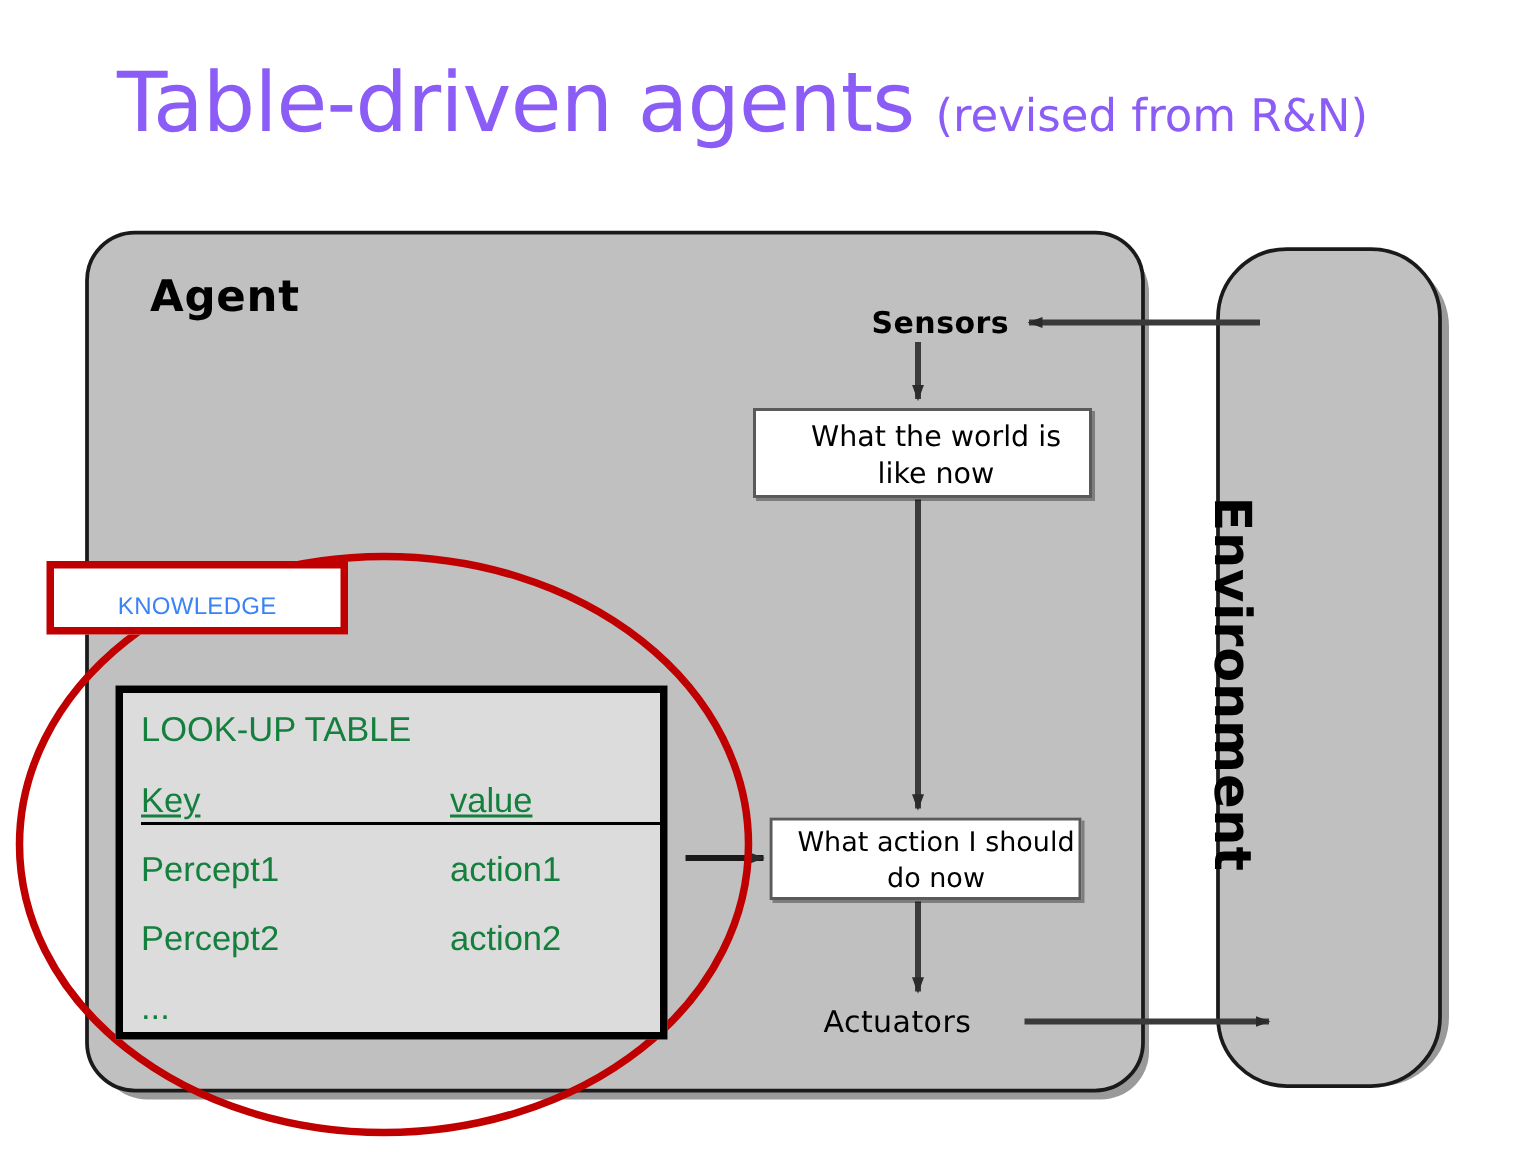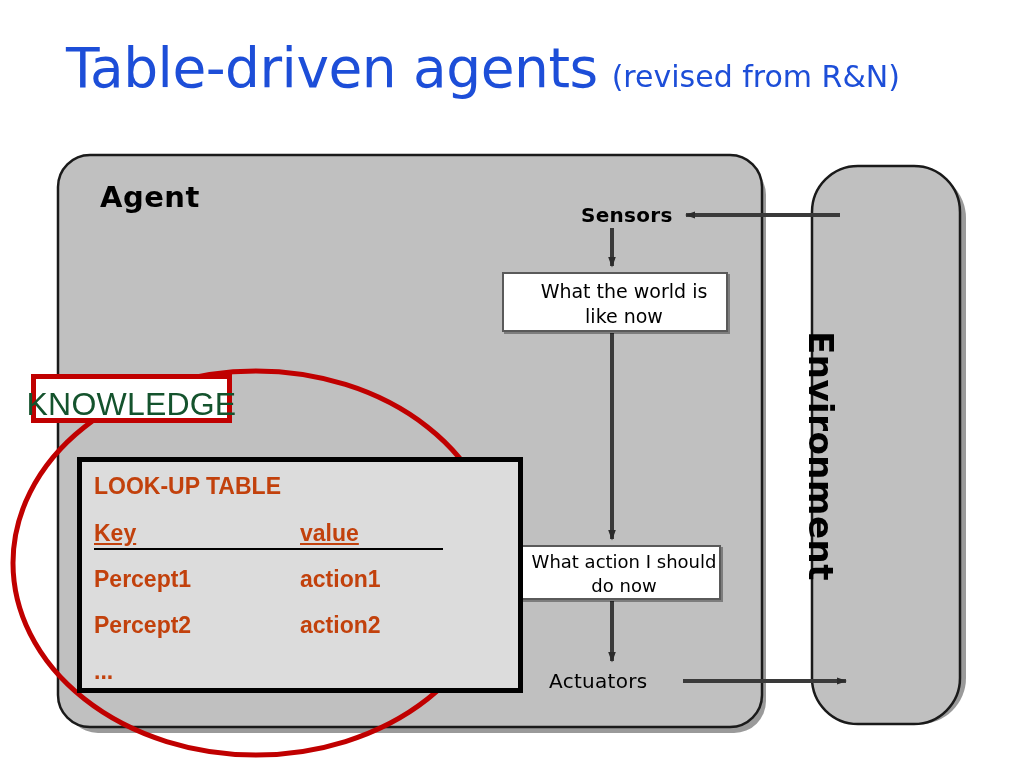--- a/index.html
+++ b/index.html
@@ -11,24 +11,24 @@
     width: 1024px;
     height: 768px;
     position: relative;
     overflow: hidden;
     font-family: "DejaVu Sans", sans-serif;
   }
 
   
   #slide-title {
     position: absolute;
-    left: 66px;
+    left: 78px;
     top: 38px;
     white-space: nowrap;
-    color: #1d4ed8;
+    color: #8b5cf6;
   }
   #slide-title .main {
     font-family: "DejaVu Sans", sans-serif;
     font-size: 55px;
     line-height: 60px;
     font-weight: 400;
     letter-spacing: -0.5px;
   }
   #slide-title .sub {
     font-family: "DejaVu Sans", sans-serif;
@@ -134,39 +134,38 @@
     height: 49px;
     background: #ffffff;
     border: 5px solid #c00000;
     box-sizing: border-box;
     display: flex;
     align-items: center;
     justify-content: center;
   }
   #knowledge-label {
     font-family: "Liberation Sans", sans-serif;
-    font-size: 32px;
-    color: #14532d;
+    font-size: 16px;
+    color: #3b82f6;
     letter-spacing: 0.2px;
     margin-top: 12px;
   }
 
   
   #lookup-table {
     position: absolute;
     left: 77px;
     top: 457px;
-    width: 446px;
+    width: 368px;
     height: 236px;
     background: #dcdcdc;
     border: 5px solid #000000;
     box-sizing: border-box;
     font-family: "Liberation Sans", sans-serif;
-    color: #c2410c;
-    font-weight: bold;
+    color: #15803d;
   }
   #lookup-title {
     position: absolute;
     left: 12px;
     top: 11px;
     font-size: 23px;
   }
   .lt-row {
     position: absolute;
     left: 12px;

